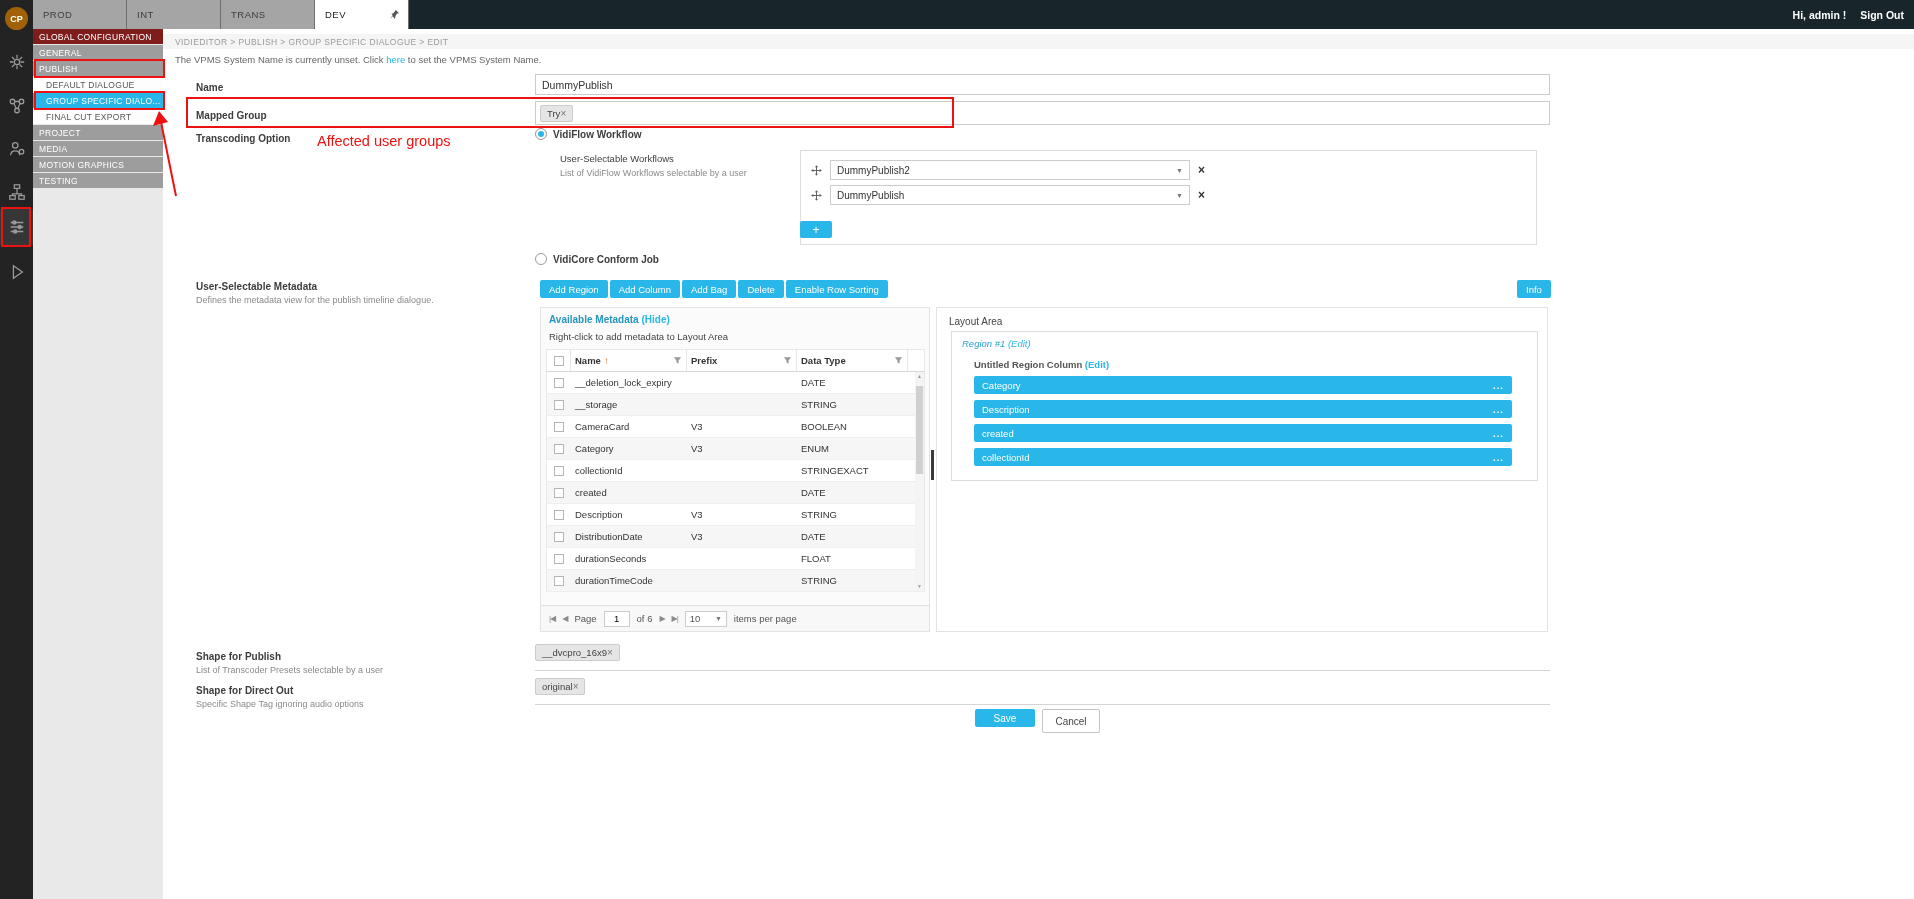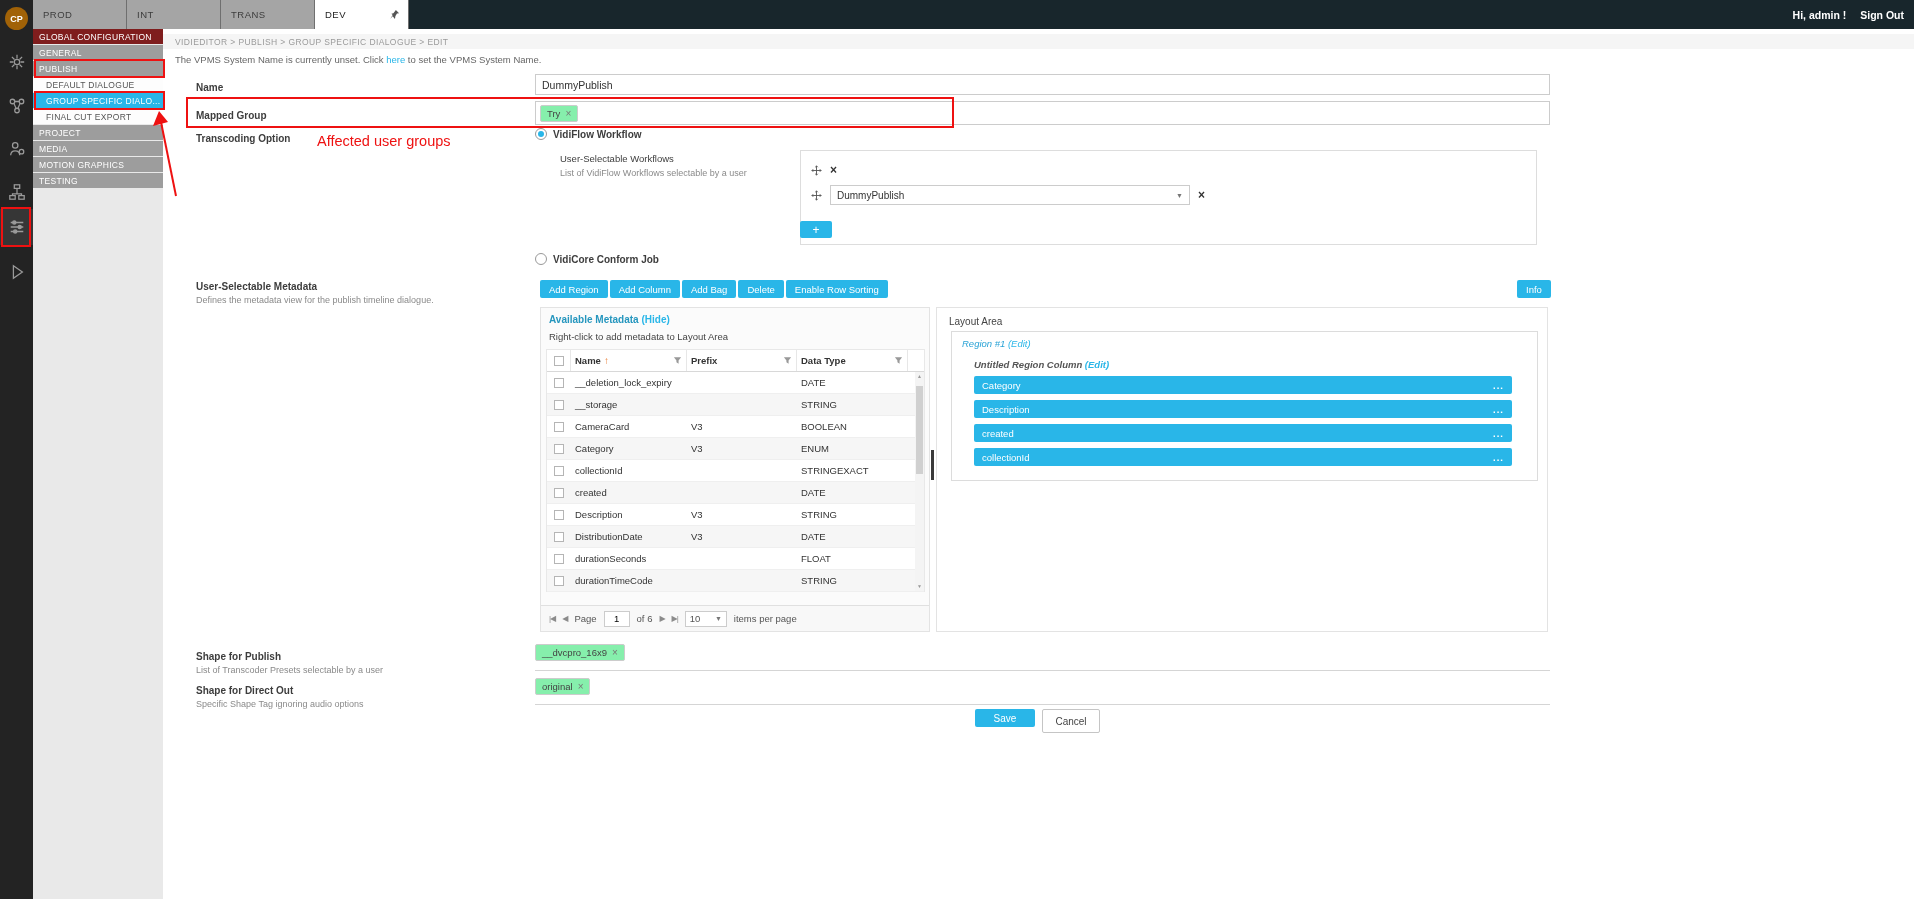--- a/index.html
+++ b/index.html
@@ -38,21 +38,21 @@
   .breadcrumb{position:absolute;left:0;top:5px;width:100%;height:15px;background:#f5f5f5;color:#9a9a9a;
        font-size:8.5px;letter-spacing:.4px;display:flex;align-items:center;padding-left:12px}
   .notice{position:absolute;left:12px;top:25px;font-size:9.5px;color:#666}
   .link{color:var(--accent);text-decoration:none;cursor:pointer}
   .flabel{position:absolute;left:33px;font-size:10px;font-weight:bold;color:#3d3d3d}
   .sublabel{position:absolute;font-size:9px;color:#8a8a8a}
   .sublabel-b{position:absolute;font-size:9.5px;font-weight:normal;color:#3d3d3d}
   .text-input{position:absolute;height:21px;border:1px solid #ccc;font:10.5px "Liberation Sans",sans-serif;
        color:#333;padding:0 6px;background:#fff}
   .chip-field{position:absolute;border:1px solid #ccc;background:#fff;display:flex;align-items:center;padding-left:4px}
-  .chip{display:inline-flex;align-items:center;gap:5px;background:#86efac;border:1px solid #ccc;border-radius:2px;
+  .chip{display:inline-flex;align-items:center;background:#e5e5e5;border:1px solid #ccc;border-radius:2px;
        font-size:9.5px;color:#444;padding:0 6px;height:17px;white-space:nowrap}
   .chip-x{color:#777;font-size:10px;cursor:pointer}
   .radio-row{position:absolute;display:flex;align-items:center;gap:6px;cursor:pointer}
   .radio{width:12px;height:12px;border:1px solid #999;border-radius:50%;background:#fff;display:flex;align-items:center;justify-content:center}
   .radio.checked::after{content:"";width:6px;height:6px;border-radius:50%;background:var(--accent)}
   .radio-label{font-size:10px;font-weight:bold;color:#3d3d3d}
 
   .wf-box{position:absolute;left:637px;top:121px;width:737px;height:95px;border:1px solid #ddd;background:#fff;padding:9px 0 0 10px}
   .wf-row{display:flex;align-items:center;gap:8px;height:20px;margin-bottom:5px}
   .wf-dd{width:360px;height:20px;border:1px solid #ccc;display:flex;align-items:center;justify-content:space-between;
@@ -93,21 +93,21 @@
   .pg-btn{color:#8b8b8b;font-size:8px;cursor:pointer;letter-spacing:-1px}
   .pg-input{width:26px;height:16px;border:1px solid #ccc;font:9.5px "Liberation Sans",sans-serif;text-align:center}
   .pg-select{width:42px;height:16px;border:1px solid #ccc;background:#fff;display:flex;align-items:center;
        justify-content:space-between;padding:0 4px;font-size:9.5px;cursor:pointer}
 
   #splitter{position:absolute;left:768px;top:421px;width:3px;height:30px;background:#3a3a3a;cursor:col-resize}
   #panel-right{position:absolute;left:773px;top:278px;width:612px;height:325px;background:#fff;border:1px solid #e3e3e3}
   .panel-title2{position:absolute;left:12px;top:8px;font-size:10px;color:#444}
   .layout-box{position:absolute;left:14px;top:23px;width:587px;height:150px;border:1px solid #dcdcdc}
   .region-line{position:absolute;left:10px;top:6px;font-size:9.5px;font-style:italic;color:#2aa3d6}
-  .col-line{position:absolute;left:22px;top:27px;font-size:9.5px;font-style:italic;font-weight:bold;color:#555}
+  .col-line{position:absolute;left:22px;top:27px;font-size:9.5px;font-weight:bold;color:#555}
   #layout-bars{position:absolute;left:22px;top:44px;width:538px}
   .lbar{height:18px;background:var(--accent);border-radius:2px;margin-bottom:6px;display:flex;align-items:center;
        color:#fff;font-size:9.5px;padding:0 8px;justify-content:space-between;cursor:pointer}
   .lbar-more{font-weight:bold;letter-spacing:1px;cursor:pointer}
 
   .shape-field{position:absolute;left:372px;width:1015px;height:29px;border-bottom:1px solid #d5d5d5;
        display:flex;align-items:flex-start;padding-top:2px}
   .save-btn{position:absolute;left:812px;top:680px;width:60px;height:18px;background:var(--accent);border:none;color:#fff;
        font-size:10px;border-radius:2px;cursor:pointer;font-family:inherit}
   .cancel-btn{position:absolute;left:879px;top:680px;width:58px;height:24px;background:#fff;border:1px solid #c5c5c5;
@@ -230,20 +230,24 @@
     <span class="radio-label">VidiFlow Workflow</span>
   </div>
 
   <div class="sublabel-b" style="left:397px;top:124px">User-Selectable Workflows</div>
   <div class="sublabel" style="left:397px;top:139px">List of VidiFlow Workflows selectable by a user</div>
   <div class="wf-box" id="wf-box">
       <div class="wf-row">
         <svg width="11" height="11" viewBox="0 0 12 12">
           <path d="M6 1v10M1 6h10M6 1L4.6 2.4M6 1l1.4 1.4M6 11L4.6 9.6M6 11l1.4-1.4M1 6l1.4-1.4M1 6l1.4 1.4M11 6L9.6 4.6M11 6l-1.4 1.4" stroke="#555" fill="none"></path>
         </svg>
+        <div class="wf-dd">
+          <span class="wf-val">DummyPublish2</span>
+          <span class="dd-arrow">▼</span>
+        </div>
         <span class="wf-x">×</span>
       </div>
       <div class="wf-row">
         <svg width="11" height="11" viewBox="0 0 12 12">
           <path d="M6 1v10M1 6h10M6 1L4.6 2.4M6 1l1.4 1.4M6 11L4.6 9.6M6 11l1.4-1.4M1 6l1.4-1.4M1 6l1.4 1.4M11 6L9.6 4.6M11 6l-1.4 1.4" stroke="#555" fill="none"></path>
         </svg>
         <div class="wf-dd">
           <span class="wf-val">DummyPublish</span>
           <span class="dd-arrow">▼</span>
         </div>

